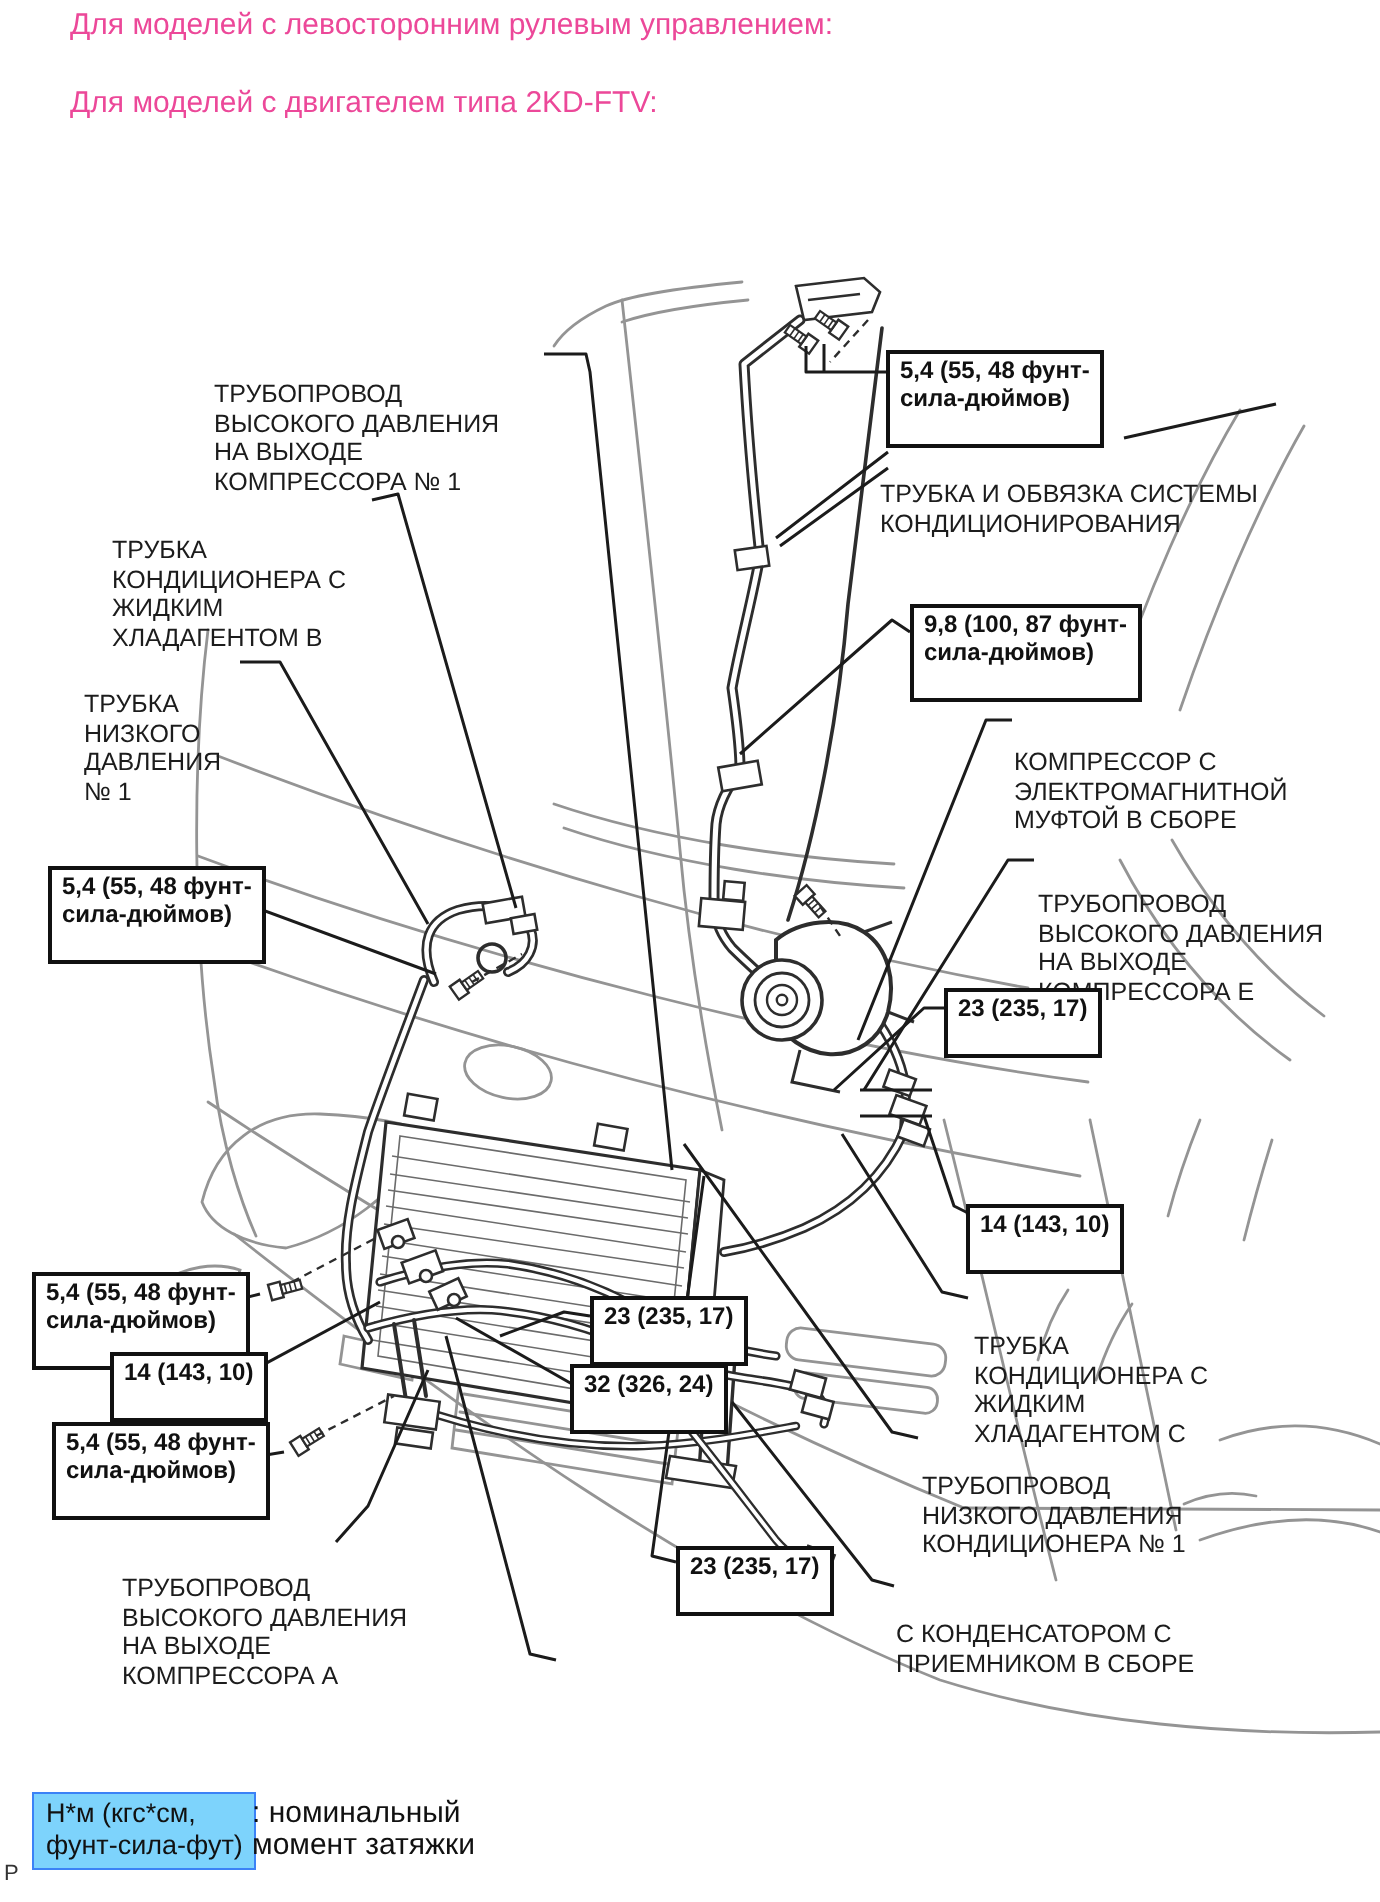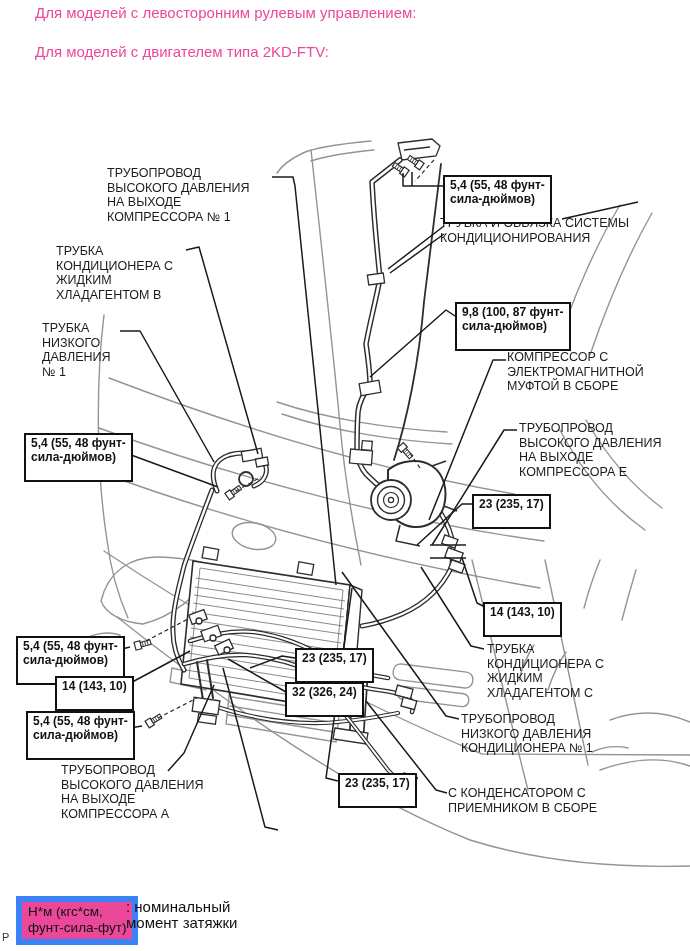--- a/index.html
+++ b/index.html
@@ -1,25 +1,25 @@
 <!DOCTYPE html>
 <html><head>
 <meta charset="utf-8">
 <style>
   html,body{margin:0;padding:0;background:#fff;}
   .page{position:relative;width:690px;height:951px;background:#fff;overflow:hidden;
         font-family:"Liberation Sans","DejaVu Sans",sans-serif;color:#1a1a1a;}
   .intro{position:absolute;left:7px;font-size:15px;color:#ec4899;white-space:pre;margin-left:28px;}
   svg.art{position:absolute;left:0;top:0;z-index:1;}
   .plabel{position:absolute;z-index:3;font-size:12.5px;line-height:14.5px;
-          white-space:pre-line;color:#1c1c1c;letter-spacing:0px;}
+          white-space:pre-line;color:#1c1c1c;letter-spacing:0px;margin-top:24px;}
   .tbox{position:absolute;z-index:3;border:2px solid #111;background:#fff;
         padding:1px 5px 16px 5px;font-size:12px;line-height:14px;font-weight:bold;
         white-space:pre-line;color:#111;}
-  .legend-box{position:absolute;z-index:3;border:6px solid #3b82f6;background:#ec4899;
+  .legend-box{position:absolute;z-index:3;border:1px solid #3b82f6;background:#7dd3fc;
         padding:2px 6px 3px 6px;font-size:13.5px;line-height:16px;white-space:pre-line;color:#111;}
   .legend-desc{position:absolute;z-index:3;font-size:15px;line-height:16px;
         white-space:pre-line;color:#111;}
   .pmark{position:absolute;z-index:3;font-size:11px;color:#333;}
 </style>
 </head>
 <body>
 
 <div class="page">
 

